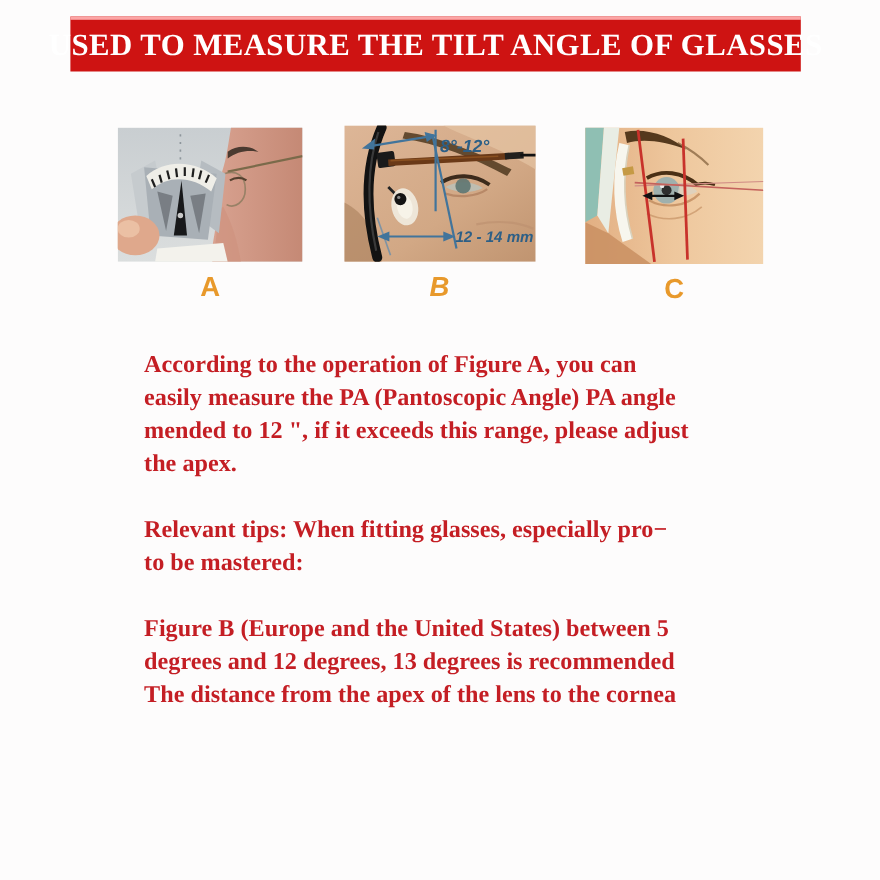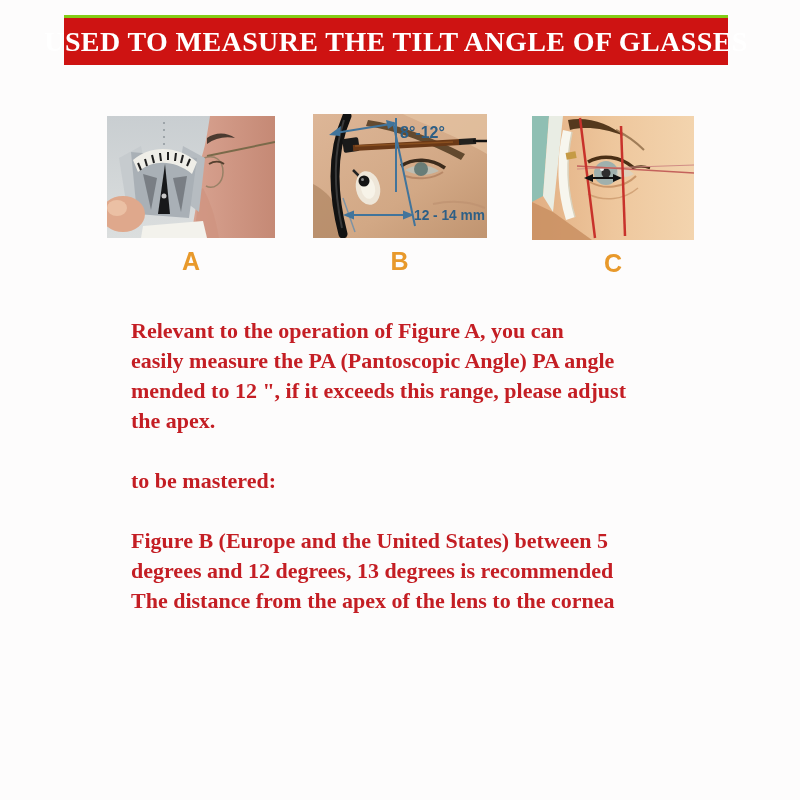--- a/index.html
+++ b/index.html
@@ -5,32 +5,32 @@
   html,body{margin:0;padding:0;}
   body{
     width:800px;height:800px;position:relative;overflow:hidden;
     background:#FDFCFC;
     font-family:"Liberation Serif","DejaVu Serif",serif;
   }
   
   .banner{
     position:absolute;left:64px;top:15px;width:664px;height:50px;
     box-sizing:border-box;
-    background:#CE1312;border-top:3px solid #84cc16;
+    background:#CE1312;border-top:3px solid #fca5a5;
     display:flex;align-items:center;justify-content:center;
   }
   .banner-title{
     color:#FFFFFF;font-size:28px;font-weight:bold;letter-spacing:.4px;
     white-space:nowrap;
   }
   
   .fig{position:absolute;margin:0;}
   .fig svg{display:block;}
   .fig-a{left:107px;top:116px;width:168px;}
-  .fig-b{left:313px;top:114px;width:173px;}
+  .fig-b{left:313px;top:114px;width:173px;font-style:italic;}
   .fig-c{left:532px;top:116px;width:162px;}
   .fig-caption{
     margin-top:9px;text-align:center;
     font-family:"Liberation Sans","DejaVu Sans",sans-serif;
     font-size:25px;font-weight:bold;color:#E8992B;
   }
   .ann{
     font-family:"Liberation Sans","DejaVu Sans",sans-serif;
     font-weight:bold;fill:#2D5F86;
   }
@@ -181,26 +181,27 @@
 
     <line x1="57" y1="62" x2="84" y2="62" stroke="#111111" stroke-width="2"></line>
     <path d="M90,62 L81,58 L81,66 Z" fill="#111111"></path>
     <path d="M52,62 L61,58 L61,66 Z" fill="#111111"></path>
   </svg>
   <figcaption class="fig-caption">C</figcaption>
 </figure>
 
 <div class="article">
   <div class="para">
-    <div class="tline">Relevant to the operation of Figure A, you can</div>
+    <div class="tline">According to the operation of Figure A, you can</div>
     <div class="tline">easily measure the PA (Pantoscopic Angle) PA angle</div>
     <div class="tline">mended to 12 ", if it exceeds this range, please adjust</div>
     <div class="tline">the apex.</div>
   </div>
   <div class="para">
+    <div class="tline">Relevant tips: When fitting glasses, especially pro−</div>
     <div class="tline">to be mastered:</div>
   </div>
   <div class="para">
     <div class="tline">Figure B (Europe and the United States) between 5</div>
     <div class="tline">degrees and 12 degrees, 13 degrees is recommended</div>
     <div class="tline">The distance from the apex of the lens to the cornea</div>
   </div>
 </div>
 
 </body></html>

